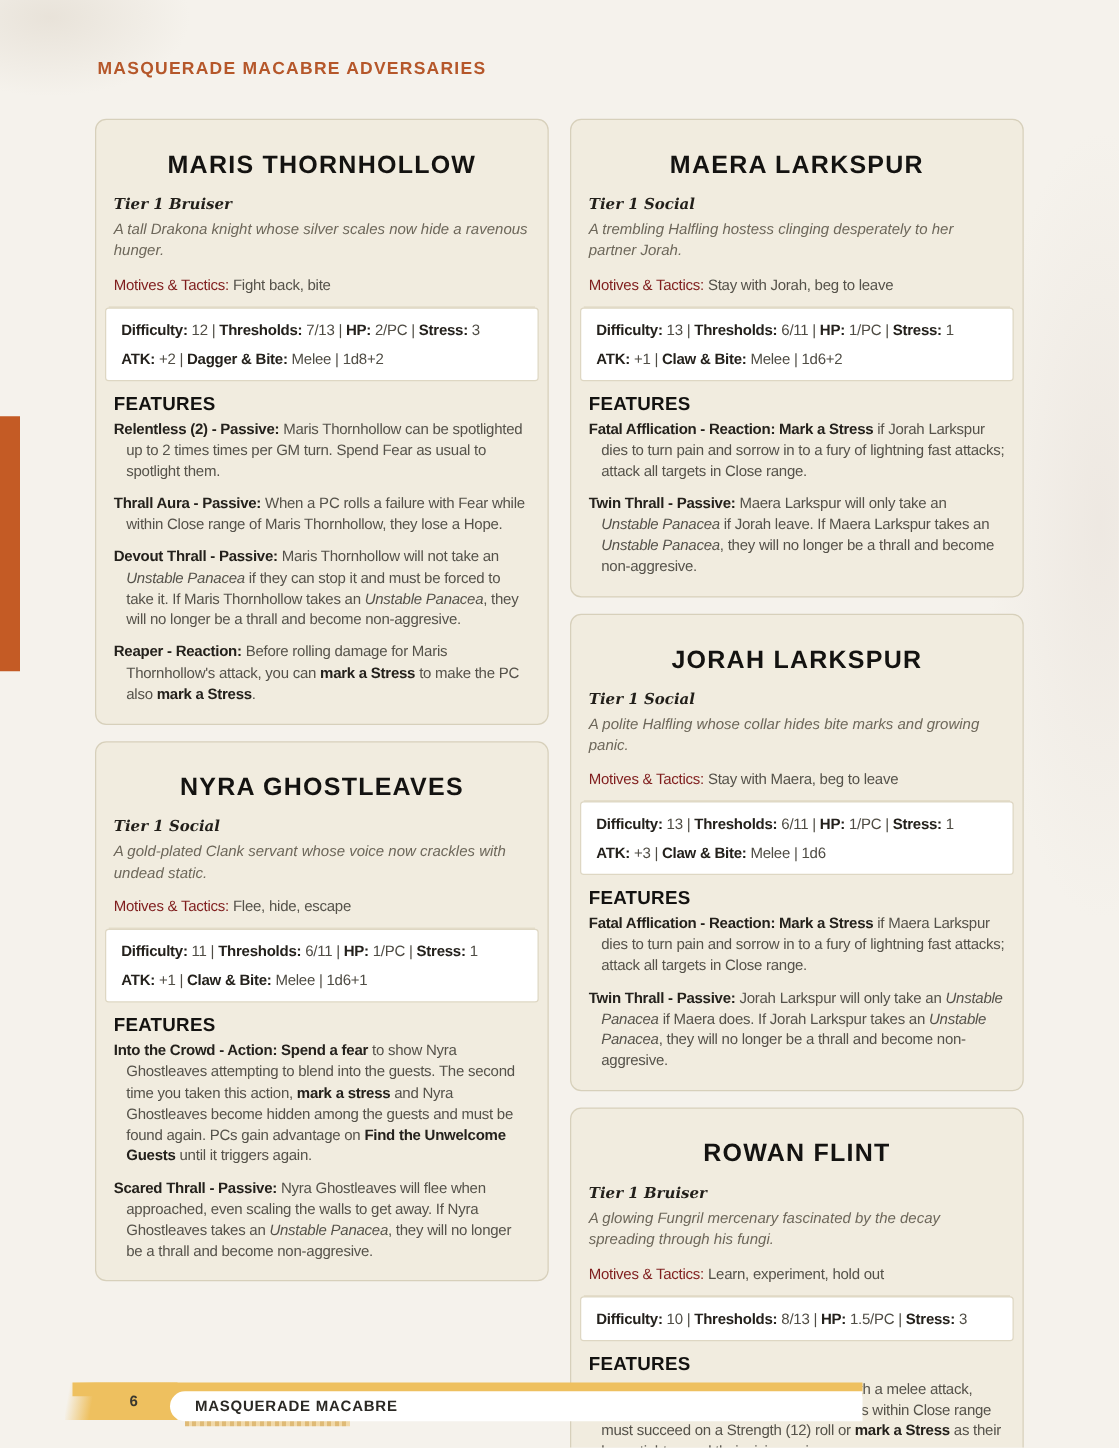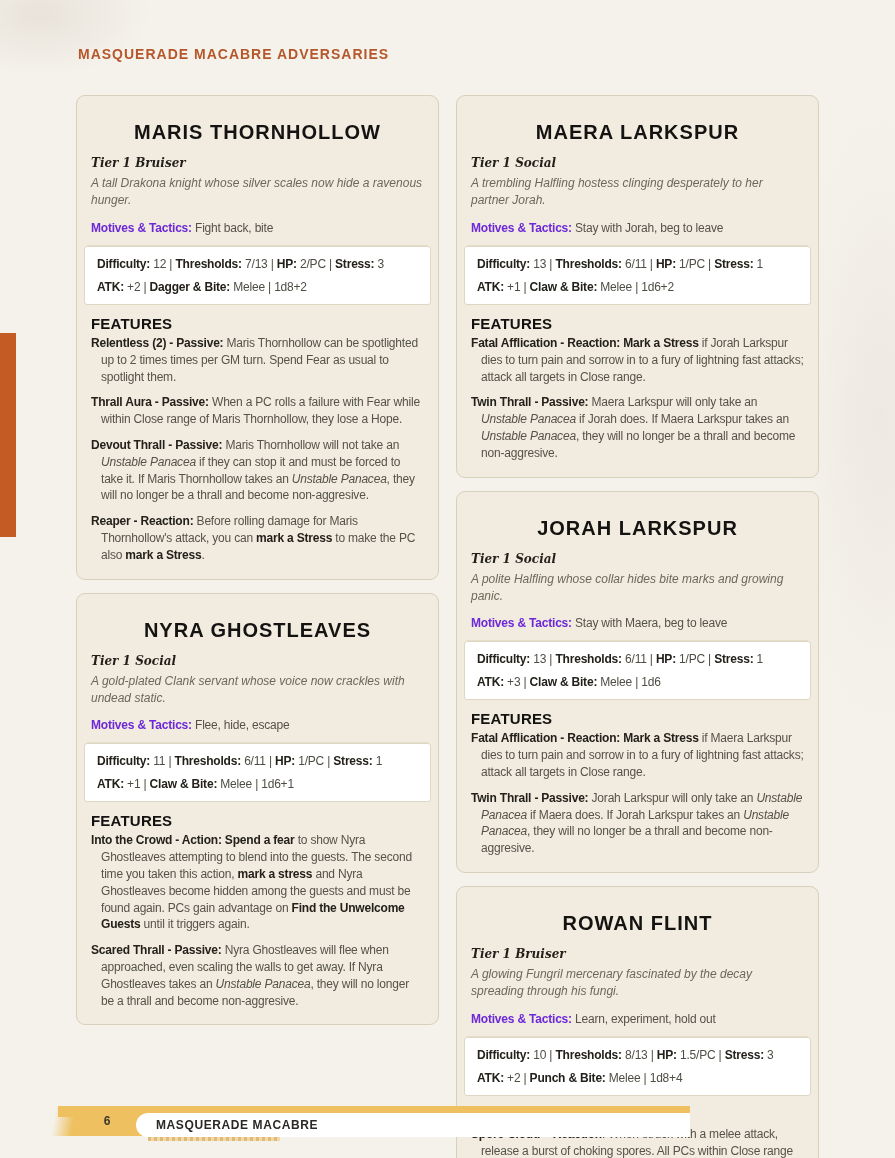--- a/index.html
+++ b/index.html
@@ -14,21 +14,21 @@
          letter-spacing:1px;color:#b5572a;}
   .columns{position:absolute;left:76px;top:95px;display:flex;gap:17px;}
   .col{width:363px;display:flex;flex-direction:column;gap:13px;}
   .card{box-sizing:border-box;background:#f1ecdf;border:1px solid #d7d0bb;border-radius:9px;
         padding:12px 14px 13px;}
   .card-name{margin:13px;font-size:20px;line-height:1.1;font-weight:900;letter-spacing:1px;color:#141311;text-align:center;}
   .card-tier{font-family:"DejaVu Serif",serif;font-style:italic;font-weight:bold;
              font-size:12px;color:#221f1a;margin:1px 0 5px;}
   .card-desc{font-style:italic;font-size:12px;line-height:1.45;color:#6d675a;margin:0 0 10px;}
   .card-motives{font-size:12px;letter-spacing:-0.2px;line-height:1.4;color:#55524a;margin:0 0 9px;}
-  .card-motives .lead{font-weight:bold;color:#6d28d9;}
+  .card-motives .lead{font-weight:normal;color:#7f1d1d;}
   .statbox{background:#ffffff;border:1px solid #ded7c3;border-radius:3px;
            margin:0 -7px 10px;padding:9px 12px;box-shadow:0 -4px 0 -3px #e4ddca;}
   .stat-line{font-size:12px;letter-spacing:-0.2px;line-height:1.35;color:#4f4c44;}
   .stat-line + .stat-line{margin-top:7px;}
   .features-h{font-size:15px;font-weight:900;letter-spacing:0.2px;color:#131210;margin:2px 0 3px;}
   .feature{font-size:12px;letter-spacing:-0.2px;line-height:1.4;color:#55524a;
            margin:0 0 9px;padding-left:10px;text-indent:-10px;}
   .feature:last-child{margin-bottom:2px;}
   .s-b{font-weight:bold;color:#24211c;}
   .s-i{font-style:italic;margin-top:40px;}
@@ -87,21 +87,21 @@
           <h2 class="card-name">MAERA LARKSPUR</h2>
           <div class="card-tier">Tier 1 Social</div>
           <div class="card-desc">A trembling Halfling hostess clinging desperately to her partner Jorah.</div>
           <div class="card-motives"><span class="lead">Motives &amp; Tactics:</span> Stay with Jorah, beg to leave</div>
           <div class="statbox">
             <div class="stat-line"><span class="s-b">Difficulty:</span><span> 13 | </span><span class="s-b">Thresholds:</span><span> 6/11 | </span><span class="s-b">HP:</span><span> 1/PC | </span><span class="s-b">Stress:</span><span> 1</span></div>
             <div class="stat-line"><span class="s-b">ATK:</span><span> +1 | </span><span class="s-b">Claw &amp; Bite:</span><span> Melee | 1d6+2</span></div>
           </div>
           <div class="features-h">FEATURES</div>
           <p class="feature"><span class="s-b">Fatal Afflication - Reaction: Mark a Stress</span><span> if Jorah Larkspur dies to turn pain and sorrow in to a fury of lightning fast attacks; attack all targets in Close range.</span></p>
-          <p class="feature"><span class="s-b">Twin Thrall - Passive:</span><span> Maera Larkspur will only take an </span><span class="s-i">Unstable Panacea</span><span> if Jorah does. If Maera Larkspur takes an </span><span class="s-i">Unstable Panacea</span><span>, they will no longer be a thrall and become non-aggresive.</span></p>
+          <p class="feature"><span class="s-b">Twin Thrall - Passive:</span><span> Maera Larkspur will only take an </span><span class="s-i">Unstable Panacea</span><span> if Jorah leave. If Maera Larkspur takes an </span><span class="s-i">Unstable Panacea</span><span>, they will no longer be a thrall and become non-aggresive.</span></p>
         </div>
         <div class="card">
           <h2 class="card-name">JORAH LARKSPUR</h2>
           <div class="card-tier">Tier 1 Social</div>
           <div class="card-desc">A polite Halfling whose collar hides bite marks and growing panic.</div>
           <div class="card-motives"><span class="lead">Motives &amp; Tactics:</span> Stay with Maera, beg to leave</div>
           <div class="statbox">
             <div class="stat-line"><span class="s-b">Difficulty:</span><span> 13 | </span><span class="s-b">Thresholds:</span><span> 6/11 | </span><span class="s-b">HP:</span><span> 1/PC | </span><span class="s-b">Stress:</span><span> 1</span></div>
             <div class="stat-line"><span class="s-b">ATK:</span><span> +3 | </span><span class="s-b">Claw &amp; Bite:</span><span> Melee | 1d6</span></div>
           </div>
@@ -109,21 +109,20 @@
           <p class="feature"><span class="s-b">Fatal Afflication - Reaction: Mark a Stress</span><span> if Maera Larkspur dies to turn pain and sorrow in to a fury of lightning fast attacks; attack all targets in Close range.</span></p>
           <p class="feature"><span class="s-b">Twin Thrall - Passive:</span><span> Jorah Larkspur will only take an </span><span class="s-i">Unstable Panacea</span><span> if Maera does. If Jorah Larkspur takes an </span><span class="s-i">Unstable Panacea</span><span>, they will no longer be a thrall and become non-aggresive.</span></p>
         </div>
         <div class="card">
           <h2 class="card-name">ROWAN FLINT</h2>
           <div class="card-tier">Tier 1 Bruiser</div>
           <div class="card-desc">A glowing Fungril mercenary fascinated by the decay spreading through his fungi.</div>
           <div class="card-motives"><span class="lead">Motives &amp; Tactics:</span> Learn, experiment, hold out</div>
           <div class="statbox">
             <div class="stat-line"><span class="s-b">Difficulty:</span><span> 10 | </span><span class="s-b">Thresholds:</span><span> 8/13 | </span><span class="s-b">HP:</span><span> 1.5/PC | </span><span class="s-b">Stress:</span><span> 3</span></div>
-            <div class="stat-line"><span class="s-b">ATK:</span><span> +2 | </span><span class="s-b">Punch &amp; Bite:</span><span> Melee | 1d8+4</span></div>
           </div>
           <div class="features-h">FEATURES</div>
           <p class="feature"><span class="s-b">Spore Cloud – Reaction</span><span>: When struck with a melee attack, release a burst of choking spores. All PCs within Close range must succeed on a Strength (12) roll or </span><span class="s-b">mark a Stress</span><span> as their lungs tighten and their vision swims.</span></p>
           <p class="feature"><span class="s-b">Curious Thrall - Passive:</span><span> Rowan Flint will only take an </span><span class="s-i">Unstable Panacea</span><span> if he can be there to see how it is created. If Rowan Flint takes an </span></p>
         </div>
       </div>
   </div>
 
   <div class="footer-gold-strip"></div>
   <div class="footer-gold-left"></div>

